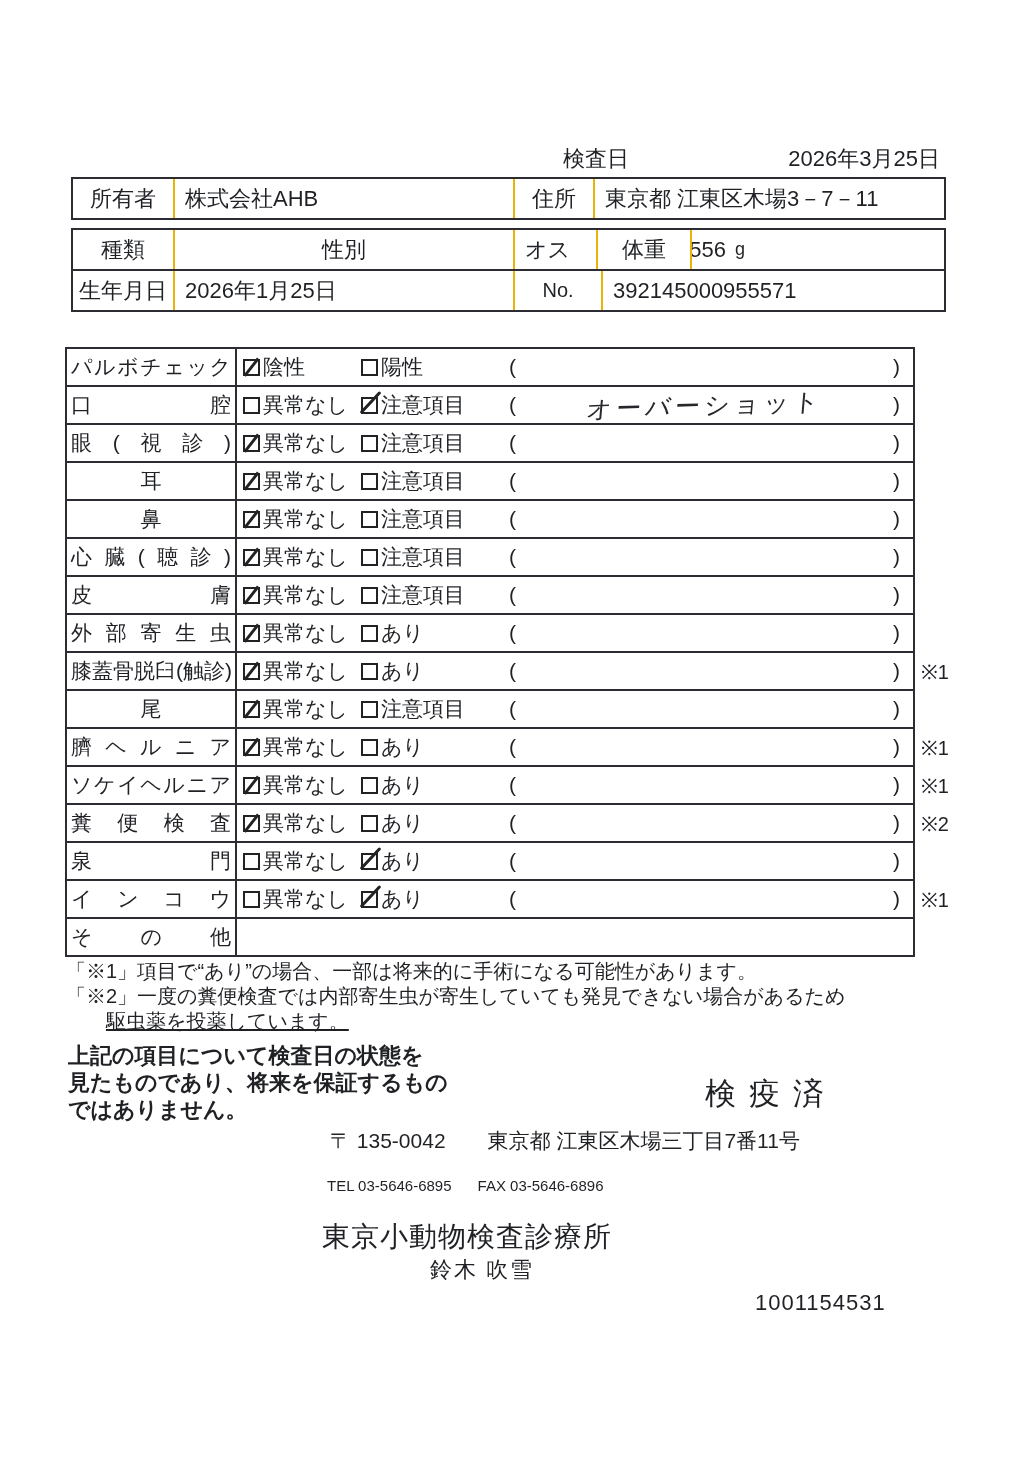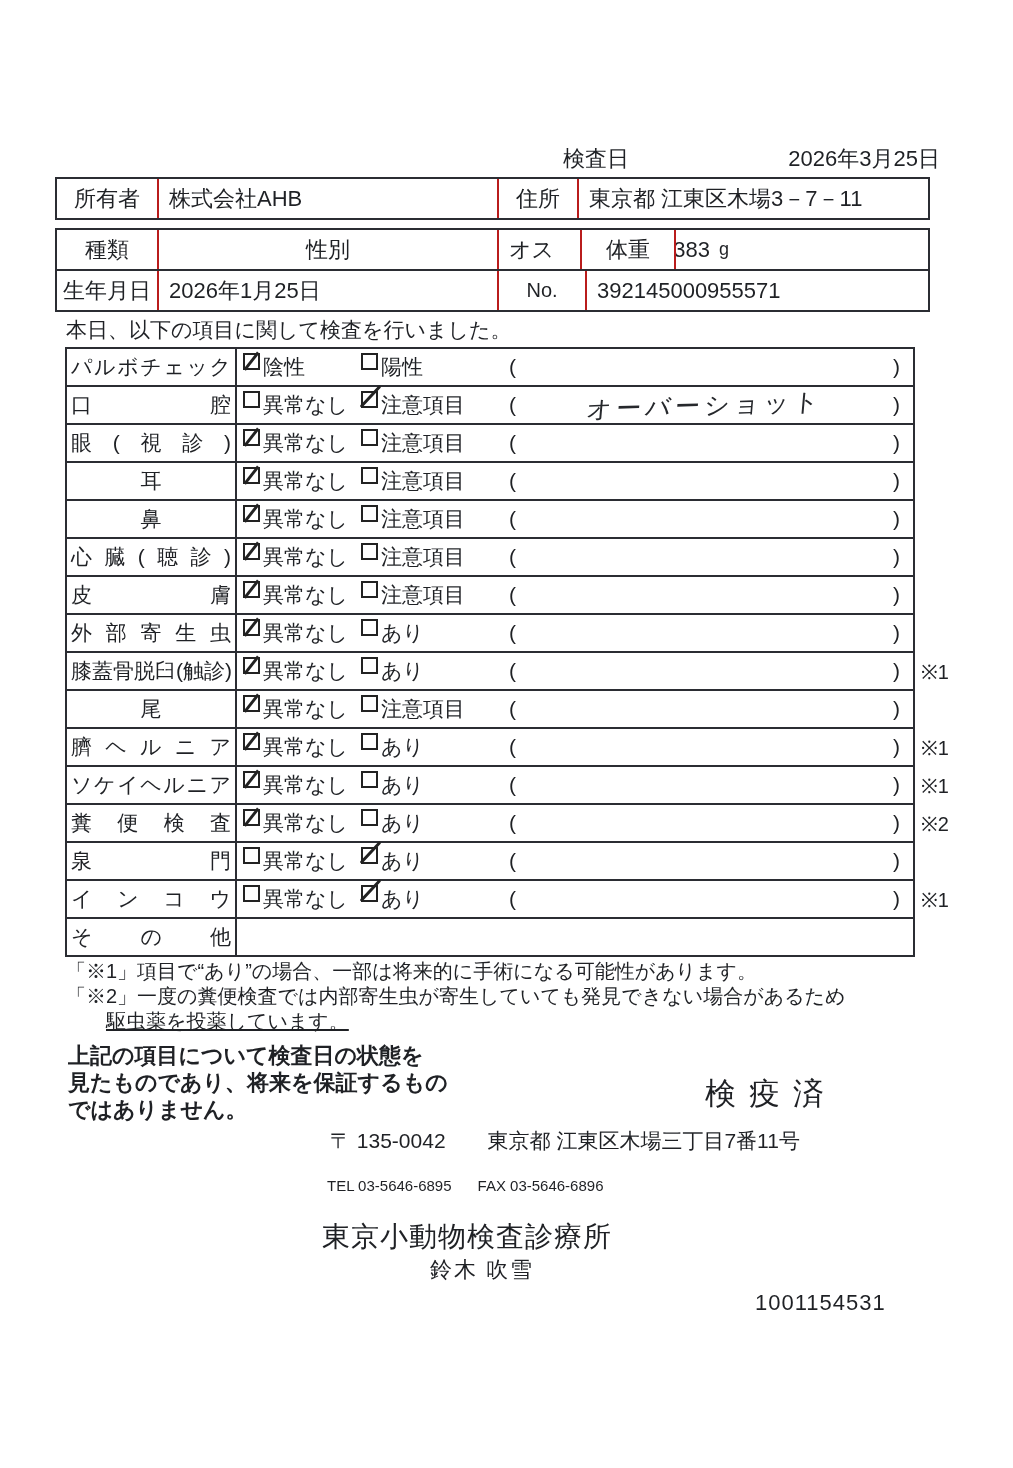--- a/index.html
+++ b/index.html
@@ -7,23 +7,23 @@
     position:relative;width:1013px;height:1468px;background:#fff;
     font-family:"Liberation Sans",sans-serif;color:#1f2125;overflow:hidden;
     margin:0 auto;
   }
   
   .title{position:absolute;left:0;right:0;top:82px;text-align:center;
     font-size:35px;font-weight:600;letter-spacing:3px;}
   .date-row{position:absolute;left:563px;top:144px;width:377px;display:flex;
     justify-content:space-between;font-size:22px;}
   
-  .htable{position:absolute;left:55px;width:875px;border:2px solid #2b2d33;box-sizing:border-box;}
+  .htable{position:absolute;left:71px;width:875px;border:2px solid #2b2d33;box-sizing:border-box;}
   .hrow{display:grid;align-items:center;height:39px;font-size:22px;}
-  .hrow>div{border-left:2px solid #b91c1c;height:100%;display:flex;align-items:center;
+  .hrow>div{border-left:2px solid #eab308;height:100%;display:flex;align-items:center;
     padding:0 10px;box-sizing:border-box;white-space:nowrap;overflow:hidden;}
   .hrow>div:first-child{border-left:none;}
   .hcell-label{justify-content:center;padding:0 4px;}
   .owner-table{top:177px;}
   .owner-table .hrow{grid-template-columns:100px 340px 80px 351px;}
   .pet-table{top:228px;}
   .pet-row1{grid-template-columns:100px 340px 83px 94px 65px 189px;border-bottom:2px solid #2b2d33;}
   .pet-row2{grid-template-columns:100px 340px 88px 343px;}
   .weight-cell{justify-content:flex-end;}
   .unit{font-size:18px;margin-left:9px;}
@@ -32,21 +32,21 @@
   .intro{position:absolute;left:66px;top:316px;font-size:21px;font-weight:500;}
   .check-table{position:absolute;left:65px;top:347px;width:850px;
     border:2px solid #2b2d33;box-sizing:border-box;}
   .check-row{display:flex;height:36px;border-bottom:2px solid #2b2d33;position:relative;
     align-items:stretch;font-size:21px;}
   .check-row:last-child{border-bottom:none;}
   .item-cell{width:170px;flex:none;border-right:2px solid #2b2d33;box-sizing:border-box;
     display:flex;align-items:center;justify-content:space-between;padding:0 4px;}
   .item-cell.single{justify-content:center;}
   .opts-cell{flex:1;display:flex;align-items:center;padding-left:6px;}
-  .opt{display:flex;flex:none;}
+  .opt{display:flex;align-items:center;flex:none;}
   .opt.o1{width:118px;}
   .opt.o2{width:148px;}
   .cb{width:13px;height:13px;border:2px solid #222;flex:none;margin-right:3px;
     position:relative;background:#fff;}
   .cb.checked::after{content:"";position:absolute;left:5px;top:-5px;width:2.5px;height:22px;
     background:#222;transform:rotate(38deg);}
   .cb.checked.hand::after{left:6px;top:-11px;height:29px;width:3px;transform:rotate(43deg);
     border-radius:2px;}
   .paren-area{flex:1;display:flex;align-items:center;justify-content:space-between;
     padding-right:13px;}
@@ -93,33 +93,32 @@
     </div>
   </div>
 
   <div class="htable pet-table">
     <div class="hrow pet-row1">
       <div class="hcell-label">種類</div>
       <div class="hcell-label">性別</div>
       <div>オス</div>
       <div class="hcell-label">体重</div>
       <div class="weight-cell">
-        <span>383</span>
+        <span>556</span>
         <span class="unit">g</span>
       </div>
     </div>
     <div class="hrow pet-row2">
       <div class="hcell-label">生年月日</div>
       <div>2026年1月25日</div>
       <div class="hcell-label no-label">No.</div>
       <div>392145000955571</div>
     </div>
   </div>
 
-  <div class="intro">本日、以下の項目に関して検査を行いました。</div>
 
   <div class="check-table">
       <div class="check-row">
         <div class="item-cell">
           <span>パ</span>
           <span>ル</span>
           <span>ボ</span>
           <span>チ</span>
           <span>ェ</span>
           <span>ッ</span>

